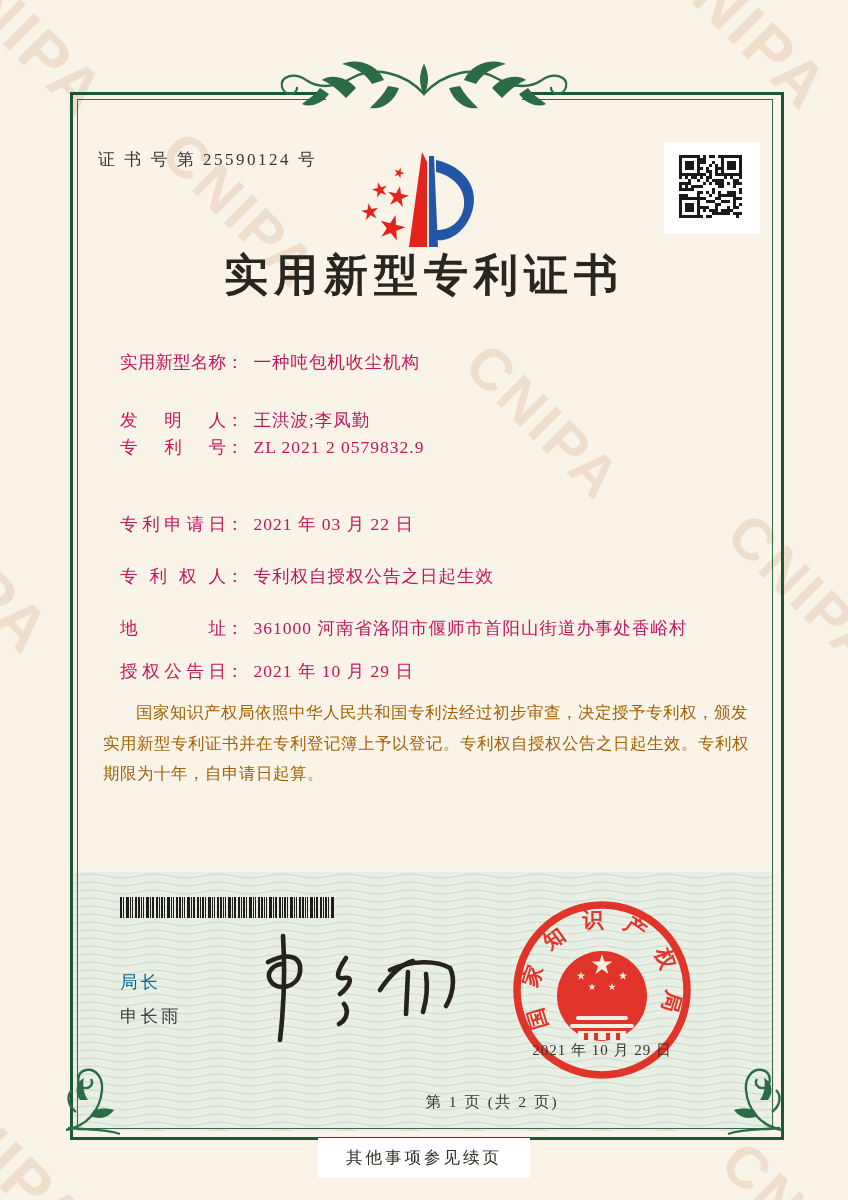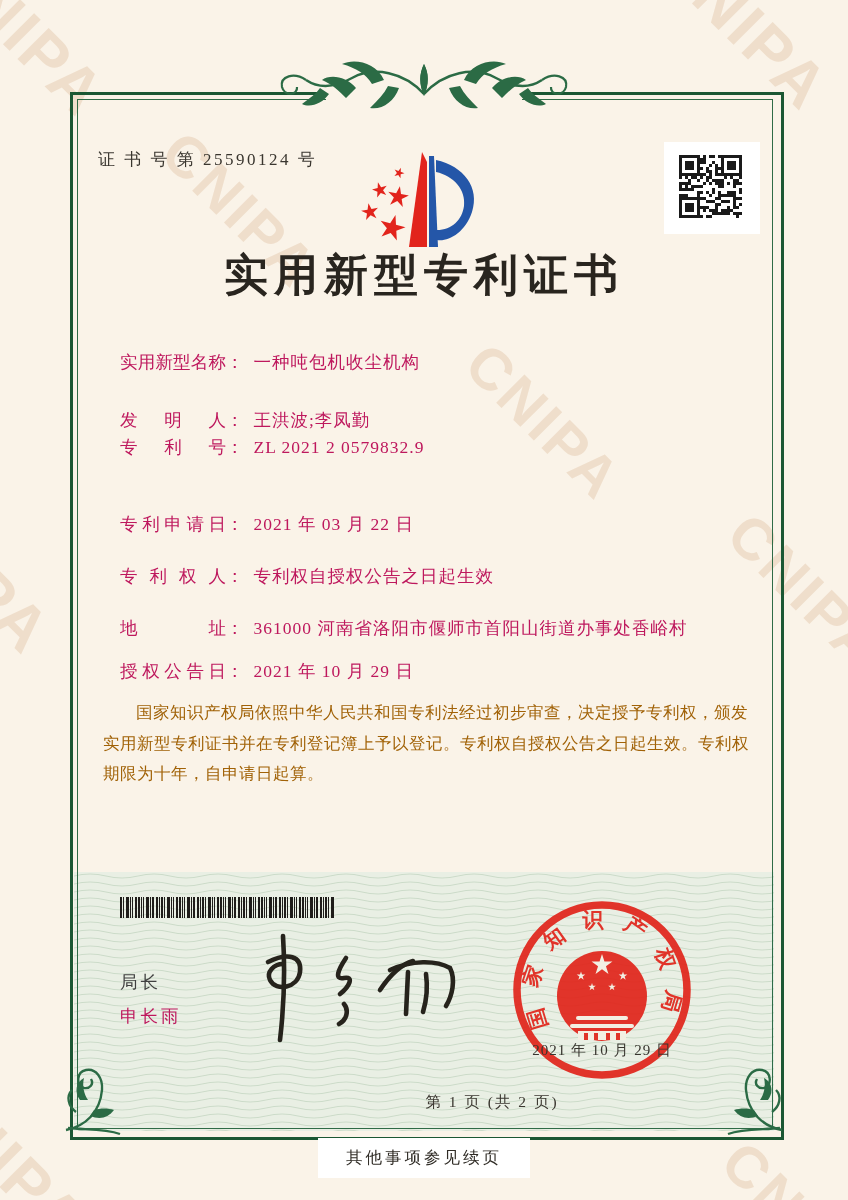--- a/index.html
+++ b/index.html
@@ -30,22 +30,22 @@
   .val{letter-spacing:1px;}
   .pair2{position:absolute;left:325px;top:0;}
   
   .paras{left:103px;top:698px;width:648px;font-size:16.5px;line-height:1.85;
          letter-spacing:.5px;color:#a16207;}
   .paras p{margin:0;text-indent:2em;}
   
   .barcode{left:120px;top:897px;width:220px;height:21px;font-size:0;}
   .barcode i{display:inline-block;height:21px;vertical-align:top;}
   
-  .chief{left:120px;top:970px;font-size:17.5px;letter-spacing:3px;color:#404040;}
-  .chiefname{left:120px;top:1004px;font-size:17.5px;letter-spacing:3px;color:#be185d;}
+  .chief{left:120px;top:970px;font-size:17.5px;letter-spacing:3px;color:#0369a1;}
+  .chiefname{left:120px;top:1004px;font-size:17.5px;letter-spacing:3px;color:#404040;}
   .sig{left:250px;top:928px;}
   
   .seal{left:502px;top:890px;opacity:.93;}
   
   .pagenote{left:70px;top:1092px;width:844px;text-align:center;font-size:15.5px;
             letter-spacing:2px;color:#3a362f;}
   .contnote{left:0;top:1138px;width:848px;text-align:center;}
   .contnote span{display:inline-block;background:#ffffff;padding:9px 28px;font-size:16.5px;
                  letter-spacing:3px;color:#2f2b25;}
 </style>

